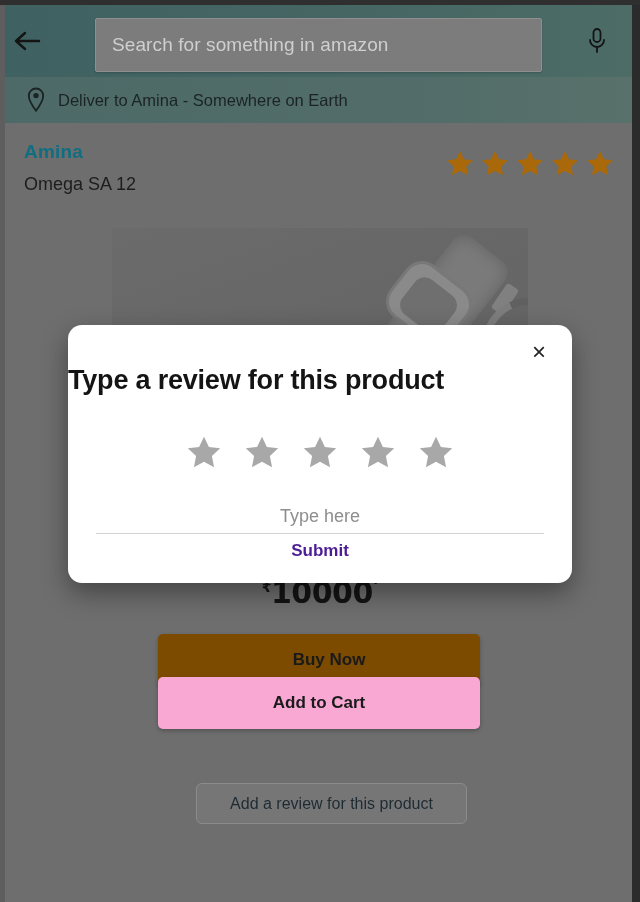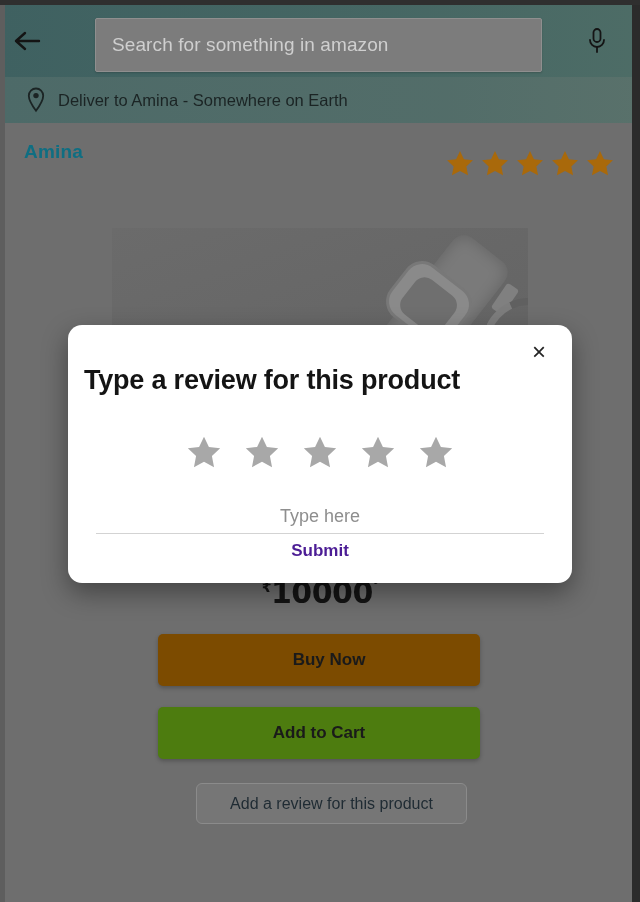--- a/index.html
+++ b/index.html
@@ -134,21 +134,21 @@
 
   
   .btn-buy, .btn-cart {
     position:absolute; left:158px; width:322px; height:52px;
     border:none; border-radius:5px; cursor:pointer;
     font-family:"Liberation Sans", sans-serif;
     font-size:17px; font-weight:bold; color:#1a1a1a;
     box-shadow: 0 2px 4px rgba(0,0,0,0.25);
   }
   .btn-buy  { top:634px; background:#7c4b00;padding-left:20px; }
-  .btn-cart { top:707px; background:#4d7c0f; }
+  .btn-cart { top:677px; background:#f9a8d4; }
 
   .btn-review {
     position:absolute; left:196px; top:783px; width:271px; height:41px;
     background: rgba(255,255,255,0.06);
     border:1px solid #8b8b8b; border-radius:6px;
     font-family:"Liberation Sans", sans-serif;
     font-size:16px; color:#1f2b33; cursor:pointer;
   }
 
   
@@ -166,21 +166,21 @@
     z-index:40;
   }
   .modal-close {
     position:absolute; right:18px; top:12px;
     width:30px; height:30px; display:flex; align-items:center; justify-content:center;
     font-size:24px; font-weight:300; color:#242424; line-height:1;
     cursor:pointer; background:none; border:none;
     font-family:"Liberation Sans", sans-serif;
   }
   .modal-title {
-    position:absolute; left:0; top:40px; width:408px; text-align:center;
+    position:absolute; left:0; top:40px; width:408px; text-align:left;
     font-size:27px; font-weight:bold; color:#141414; letter-spacing:-.2px;
   }
   .modal-stars {
     position:absolute; left:0; top:108px; width:504px;
     display:flex; justify-content:center; gap:18px;
   }
   .modal-stars .st { width:40px; height:40px; display:block; cursor:pointer; }
   .modal-input {
     position:absolute; left:28px; top:175px; width:448px; height:34px;
     border:none; border-bottom:1px solid #d3d3d3; background:transparent;
@@ -228,20 +228,21 @@
     <span class="pin">
       <svg width="20" height="26" viewBox="0 0 20 26" fill="none">
         <path d="M10 1.5c-4 0-7.2 3.2-7.2 7.2 0 5.3 7.2 15 7.2 15s7.2-9.7 7.2-15c0-4-3.2-7.2-7.2-7.2z" stroke="#1b2424" stroke-width="1.8"></path>
         <circle cx="10" cy="8.6" r="2.7" fill="#1b2424"></circle>
       </svg>
     </span>
     <span class="deliver-text">Deliver to Amina - Somewhere on Earth</span>
   </div>
 
   <div class="seller">Amina</div>
+  <div class="product-title">Omega SA 12</div>
 
   <div class="rating-stars">
     <span class="st"><svg viewBox="0 0 24 24" width="32" height="32">
           <path fill="#a9690b" d="M12 2.2l2.95 6.15 6.75.82-4.95 4.63 1.28 6.68L12 17.2l-6.03 3.28 1.28-6.68L2.3 9.17l6.75-.82z"></path>
         </svg></span>
     <span class="st"><svg viewBox="0 0 24 24" width="32" height="32">
           <path fill="#a9690b" d="M12 2.2l2.95 6.15 6.75.82-4.95 4.63 1.28 6.68L12 17.2l-6.03 3.28 1.28-6.68L2.3 9.17l6.75-.82z"></path>
         </svg></span>
     <span class="st"><svg viewBox="0 0 24 24" width="32" height="32">
           <path fill="#a9690b" d="M12 2.2l2.95 6.15 6.75.82-4.95 4.63 1.28 6.68L12 17.2l-6.03 3.28 1.28-6.68L2.3 9.17l6.75-.82z"></path>

